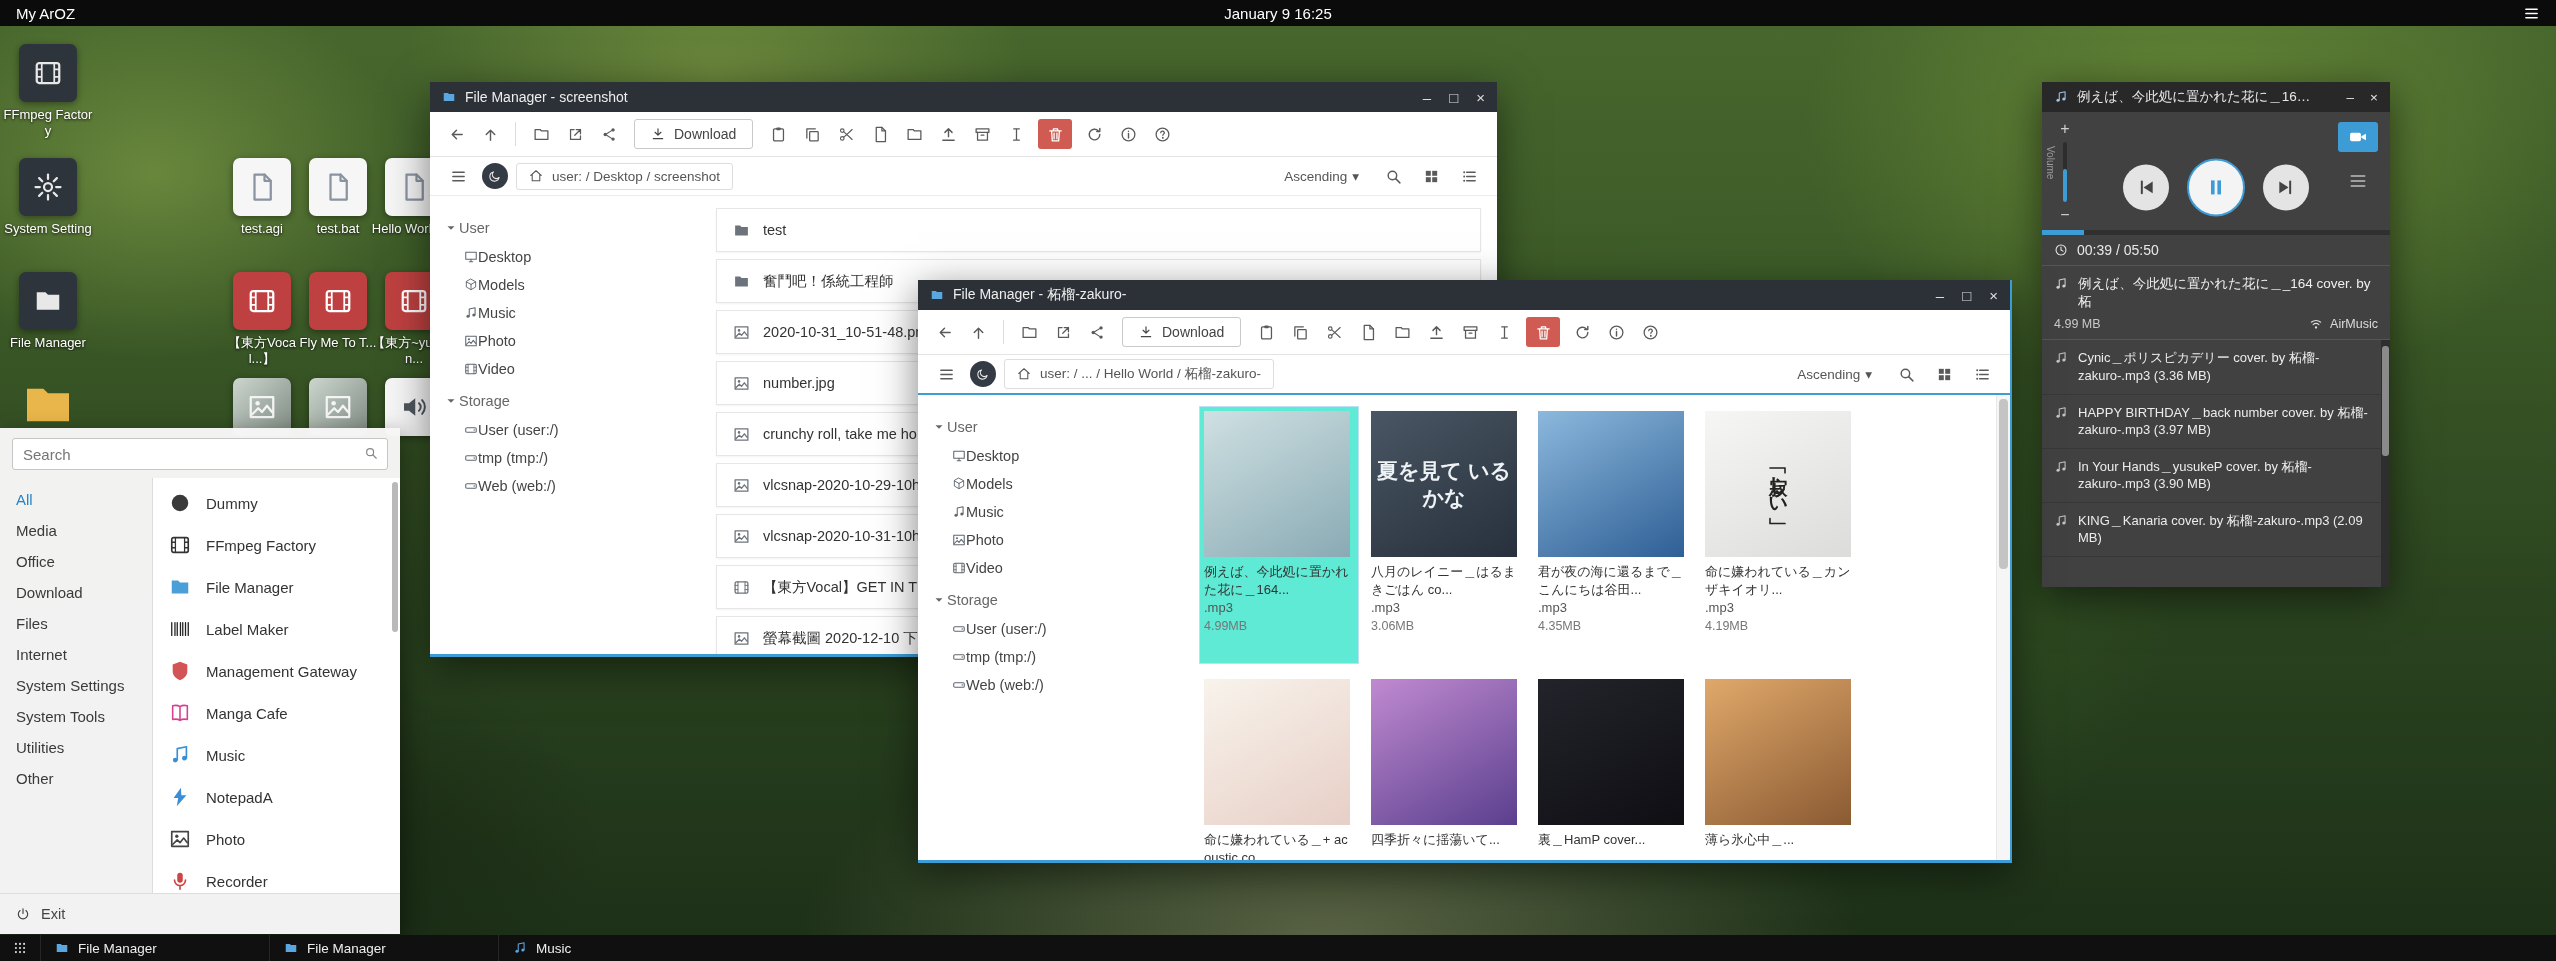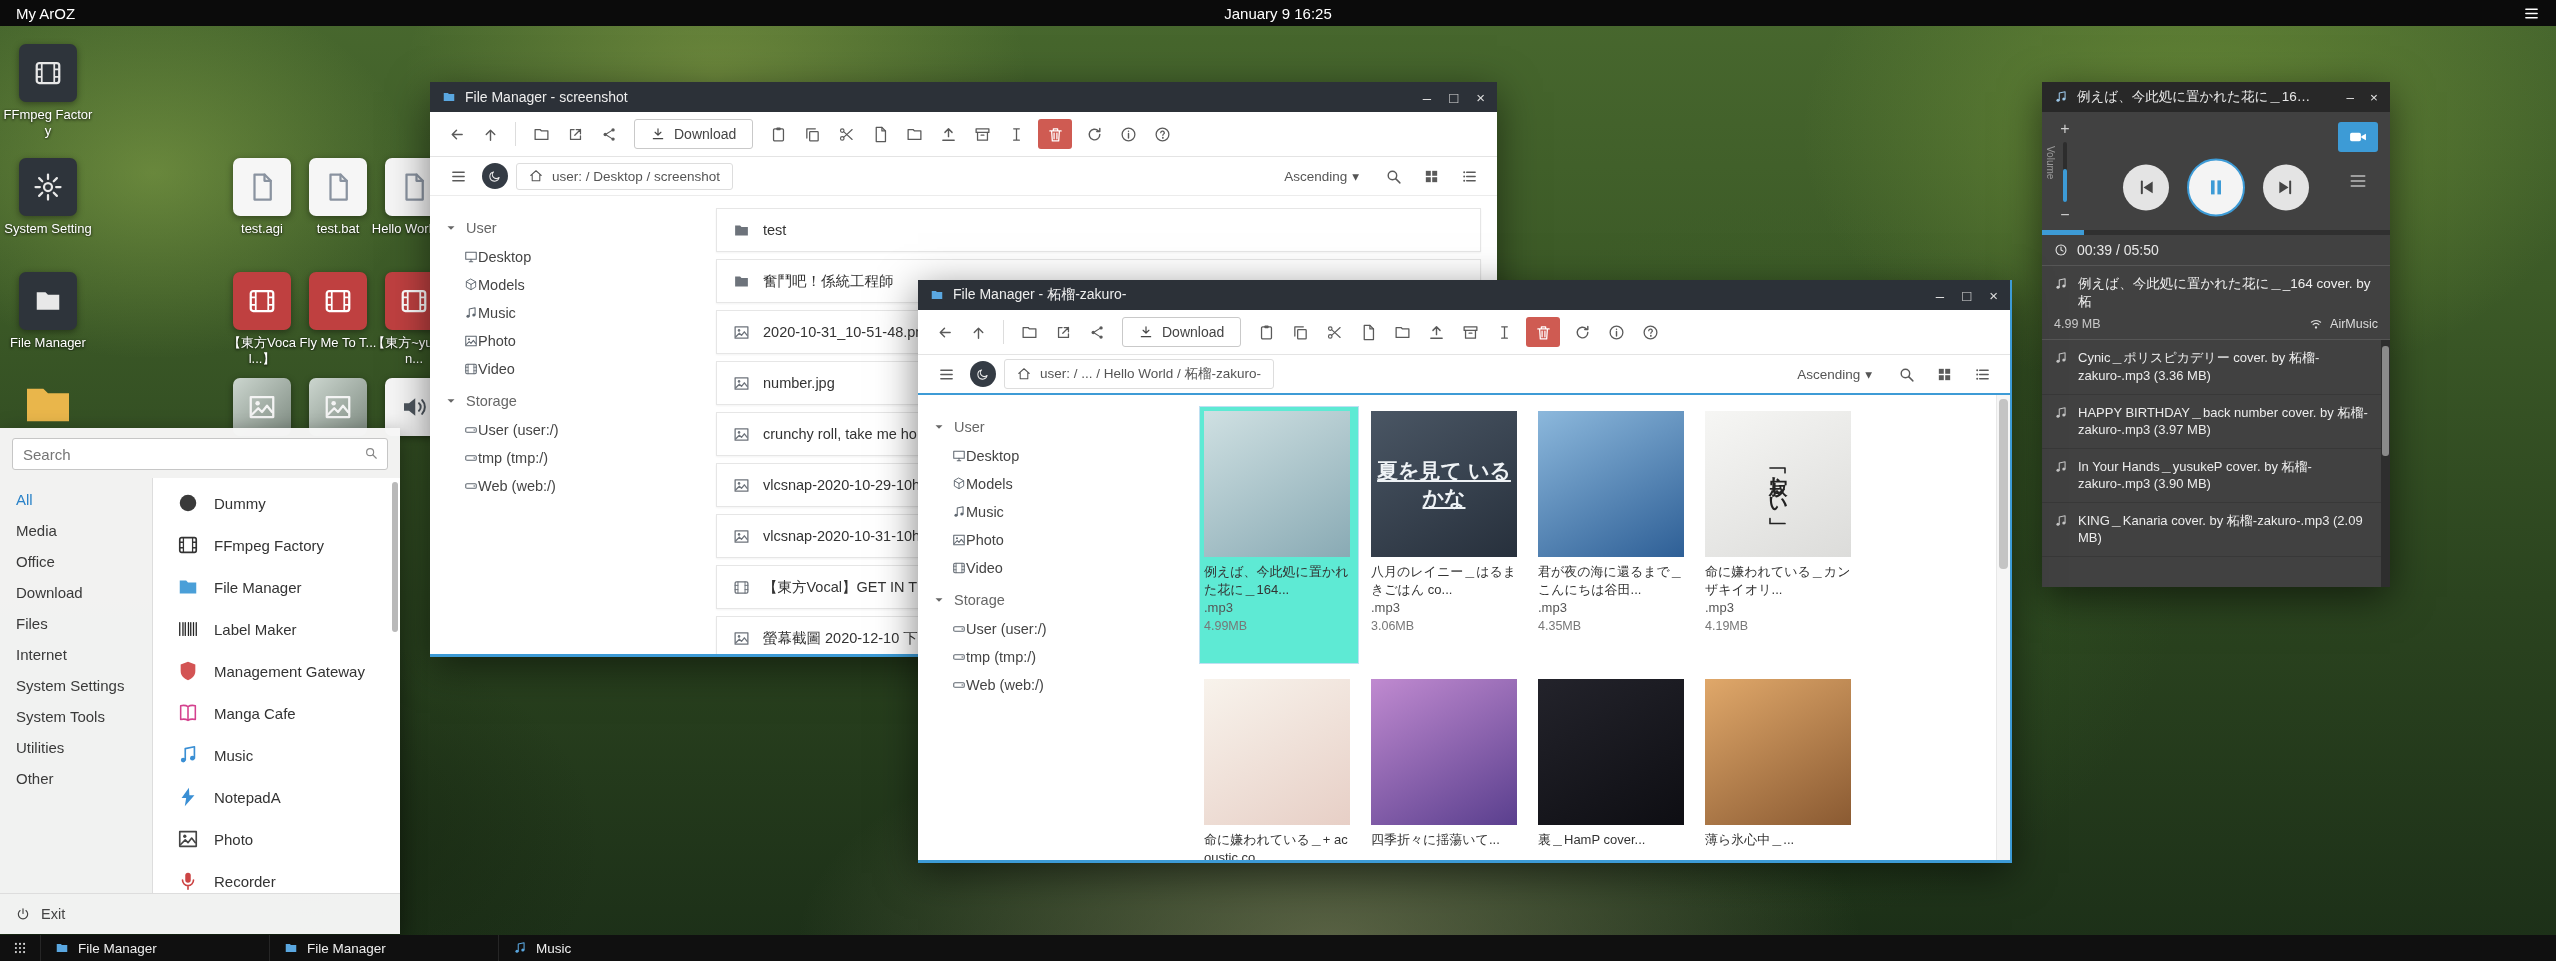--- a/index.html
+++ b/index.html
@@ -48,21 +48,21 @@
   .sep{width:1px;height:24px;background:#ddd;margin:0 7px}
   .dlbtn{display:flex;align-items:center;gap:9px;border:1px solid #c9c9c9;border-radius:3px;background:#fff;color:#444;font-size:14px;padding:6px 16px;margin:0 7px}
   .trash{background:#cf5b52;color:#fff;border:none;border-radius:3px;width:34px;height:30px;display:flex;align-items:center;justify-content:center;margin:0 4px}
   .crumbrow{height:38px;display:flex;align-items:center;gap:8px;padding:0 12px;border-bottom:1px solid #ececec;flex:0 0 auto}
   .moonbtn{width:26px;height:26px;border-radius:50%;background:#343b44;color:#eee;display:flex;align-items:center;justify-content:center;border:none}
   .crumb{display:flex;align-items:center;gap:9px;border:1px solid #ddd;border-radius:3px;padding:5px 12px;font-size:13.5px;color:#555;background:#fff}
   .sort{margin-left:auto;display:flex;align-items:center;gap:5px;font-size:13.5px;color:#555}
   .viewbtns{display:flex;align-items:center;gap:6px;margin-left:10px;color:#555}
   .wbody{flex:1;display:flex;overflow:hidden;background:#fff}
   .side{width:250px;flex:0 0 auto;padding:14px 10px;font-size:14.5px;color:#444;overflow:hidden}
-  .shead{display:flex;align-items:center;gap:8px;color:#666;margin:10px 4px 7px}
+  .shead{display:flex;align-items:center;gap:1px;color:#666;margin:10px 4px 7px}
   .sitem{display:flex;align-items:center;gap:0;padding:6px 6px 6px 24px;border-radius:3px}
   .sitem svg{color:#5f6770}
   
   .win1{left:430px;top:82px;width:1067px;height:572px;border-bottom:3px solid #3d9bd6;z-index:10}
   .filelist{flex:1;padding:12px 16px;display:flex;flex-direction:column;gap:7px;overflow:hidden}
   .frow{display:flex;align-items:center;gap:13px;border:1px solid #e6e6e6;background:#fff;box-shadow:0 1px 2px rgba(0,0,0,.05);padding:0 16px;height:42px;flex:0 0 auto;font-size:14.5px;color:#333}
   .frow svg{color:#6d737b;flex:0 0 auto}
   
   .win2{left:918px;top:280px;width:1092px;height:580px;z-index:20;border-bottom:3px solid #3d9bd6;border-right:2px solid #3d9bd6}
   .win2 .crumbrow{border-bottom:2px solid #3d9bd6}
@@ -81,21 +81,21 @@
   
   .startmenu{position:absolute;left:0;top:428px;width:400px;height:506px;background:rgba(246,246,246,.98);z-index:30;display:flex;flex-direction:column;box-shadow:4px 6px 20px rgba(0,0,0,.4)}
   .sm-search{position:relative;padding:10px 12px 8px}
   .sm-search input{width:100%;box-sizing:border-box;height:32px;border:1px solid #c6c6c6;border-radius:3px;padding:0 34px 0 10px;font-size:15px;color:#333;background:#fff;outline:none;font-family:inherit}
   .sm-search .sicon{position:absolute;right:22px;top:18px;color:#888}
   .sm-cols{flex:1;display:flex;overflow:hidden}
   .sm-cats{width:152px;flex:0 0 auto;padding-top:6px}
   .cat{padding:7px 16px;font-size:15px;color:#3a3a3a}
   .cat.active{color:#2a82c8}
   .sm-apps{flex:1;background:#fff;border-left:1px solid #ddd;position:relative;overflow:hidden;padding-top:4px}
-  .app{display:flex;align-items:center;gap:13px;height:42px;padding:0 22px;font-size:15px;color:#333}
+  .app{display:flex;align-items:center;gap:13px;height:42px;padding:0 14px;font-size:15px;color:#333}
   .aicon{width:26px;height:26px;display:flex;align-items:center;justify-content:center;flex:0 0 auto}
   .aicon svg{width:22px;height:22px}
   .ascroll{position:absolute;right:2px;top:4px;width:6px;height:150px;background:#b9b9b9;border-radius:3px}
   .sm-exit{height:40px;border-top:1px solid #ddd;display:flex;align-items:center;gap:11px;padding:0 16px;font-size:14.5px;color:#444;flex:0 0 auto}
 
   
   .player{position:absolute;left:2042px;top:82px;width:348px;height:505px;z-index:15;display:flex;flex-direction:column;background:#414141;box-shadow:0 10px 38px rgba(0,0,0,.55)}
   .ptitle{height:30px;background:#282828;color:#e8e8e8;display:flex;align-items:center;gap:9px;padding:0 12px;font-size:13.5px;flex:0 0 auto}
   .ptitle .t{white-space:nowrap;overflow:hidden;text-overflow:ellipsis;max-width:240px}
   .ptitle .wctl{margin-left:auto;display:flex;gap:16px}
@@ -1045,21 +1045,21 @@
         <div class="card selected">
           <div class="thumb" style="background: linear-gradient(150deg, rgb(207, 224, 226), rgb(137, 170, 180));">
               <span class="art-text"></span>
             </div>
           <div class="nm">例えば、今此処に置かれた花に＿164...</div>
           <div class="ext">.mp3</div>
           <div class="sz">4.99MB</div>
         </div>
         <div class="card">
           <div class="thumb" style="background: linear-gradient(150deg, rgb(74, 86, 100), rgb(39, 48, 60));">
-              <span class="art-text" style="color: rgb(238, 242, 245); text-decoration: underline;">夏を見て いるかな</span>
+              <span class="art-text" style="color: rgb(238, 242, 245);">夏を見て いるかな</span>
             </div>
           <div class="nm">八月のレイニー＿はるまきごはん co...</div>
           <div class="ext">.mp3</div>
           <div class="sz">3.06MB</div>
         </div>
         <div class="card">
           <div class="thumb" style="background: linear-gradient(150deg, rgb(140, 184, 220), rgb(46, 95, 150));">
               <span class="art-text"></span>
             </div>
           <div class="nm">君が夜の海に還るまで＿こんにちは谷田...</div>

